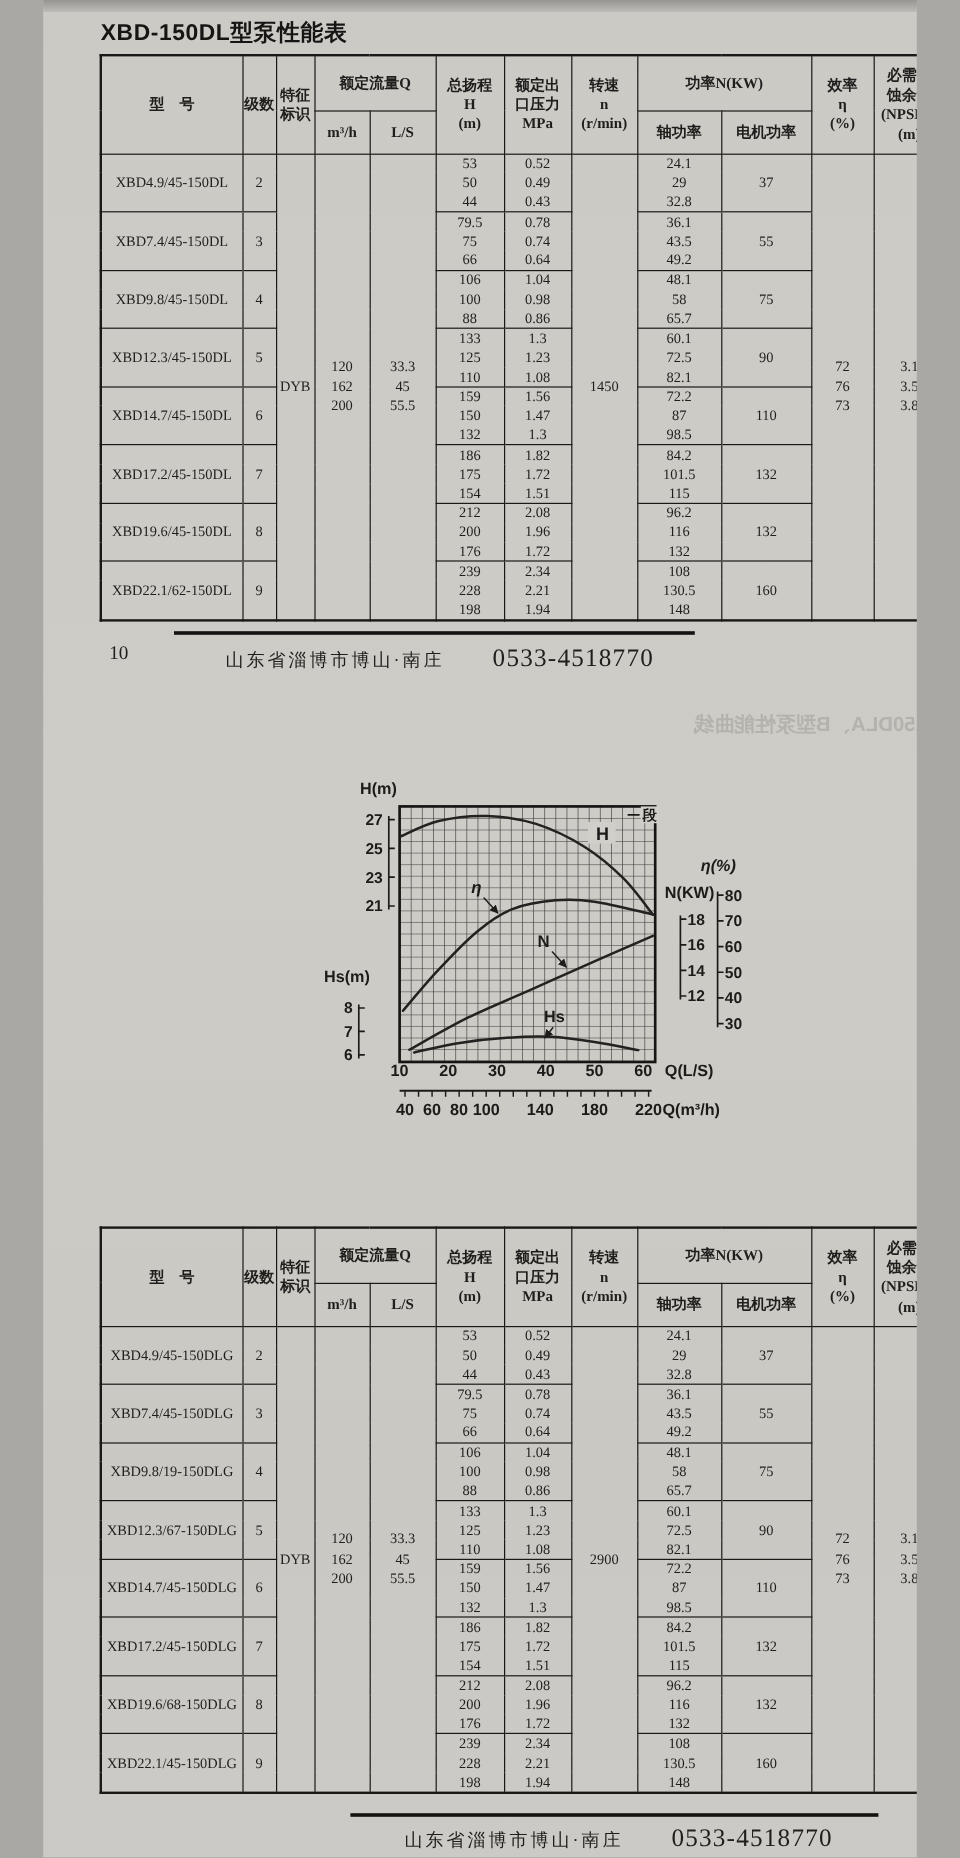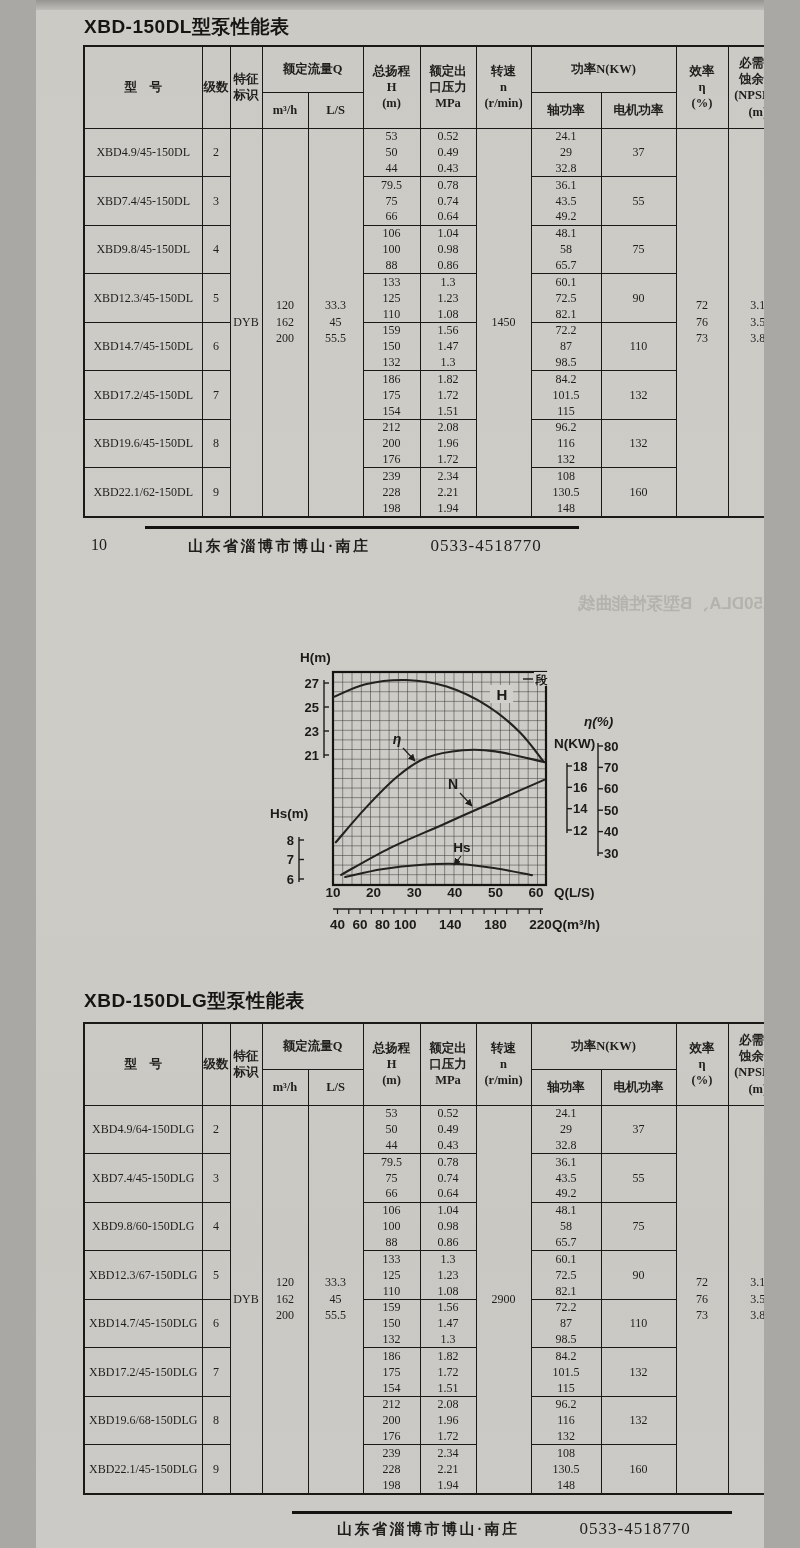--- a/index.html
+++ b/index.html
@@ -30,22 +30,22 @@
   
   .rule{position:absolute;height:3px;background:#141312;}
   .r1{left:109px;top:526px;width:434px;}
   .r2{left:256px;top:1511px;width:440px;}
   .pagenum{position:absolute;font-size:16px;font-family:"Liberation Serif",serif;color:#1f1e1c;}
   .p1{left:55px;top:536px;}
   .p2{left:729px;top:1515px;}
   .addr{position:absolute;display:flex;align-items:baseline;gap:40px;white-space:nowrap;}
   .a1{left:152px;top:536px;}
   .a2{left:301px;top:1519px;}
-  .addr .cn{font-weight:700;font-size:15px;letter-spacing:2.5px;}
-  .addr .phone{font-size:17px;letter-spacing:1px;margin-left:20px;}
+  .addr .cn{font-weight:400;font-size:15px;letter-spacing:2.5px;}
+  .addr .phone{font-size:21px;letter-spacing:1px;}
   
   #curve-svg{position:absolute;left:225px;top:638px;}
   #curve-svg text{font-family:"Liberation Sans",sans-serif;fill:#1c1b19;}
 </style>
 </head>
 <body>
 
 <div class="page">
   <div class="top-strip"></div>
 
@@ -364,21 +364,20 @@
         <text x="417" y="789" text-anchor="middle" font-size="14" font-weight="700">N</text>
         <line x1="424" y1="793" x2="436" y2="806" stroke="#1e1d1b" stroke-width="1.2" marker-end="url(#arr)"></line>
         <text x="426" y="852" text-anchor="middle" font-size="13.5" font-weight="700">Hs</text>
         <line x1="425" y1="856" x2="418" y2="865" stroke="#1e1d1b" stroke-width="1.2" marker-end="url(#arr)"></line>
         <rect x="498" y="672" width="15" height="14" fill="#d0cfca"></rect>
         <line x1="487" y1="679" x2="497" y2="679" stroke="#1c1b19" stroke-width="1.4"></line>
         <text x="505.5" y="683.5" text-anchor="middle" font-size="12" font-weight="700">段</text>
       </g>
   </svg>
 
-  <div class="title t3">XBD-150DLG型泵性能表</div>
 
   <table class="perf" id="t1" style="top:1022px">
       <colgroup>
         <col style="width:118px">
         <col style="width:28px">
         <col style="width:32px">
         <col style="width:46px">
         <col style="width:55px">
         <col style="width:57px">
         <col style="width:56px">
@@ -415,21 +414,21 @@
     </tr>
     <tr class="hr2">
       <th>m³/h</th>
       <th>L/S</th>
       <th>轴功率</th>
       <th>电机功率</th>
     </tr>
       </thead>
       <tbody>
         <tr class="gs">
-      <td rowspan="3">XBD4.9/64-150DLG</td>
+      <td rowspan="3">XBD4.9/45-150DLG</td>
       <td rowspan="3">2</td>
       <td rowspan="24" class="tall">DYB</td>
       <td rowspan="24" class="tall">120<br>162<br>200</td>
       <td rowspan="24" class="tall">33.3<br>45<br>55.5</td>
           <td>53</td>
       <td>0.52</td>
           <td rowspan="24" class="tall">2900</td>
           <td>24.1</td>
       <td rowspan="3">37</td>
       <td rowspan="24" class="tall">72<br>76<br>73</td>
@@ -457,21 +456,21 @@
           <td>75</td>
           <td>0.74</td>
           <td>43.5</td>
         </tr>
       <tr>
           <td>66</td>
           <td>0.64</td>
           <td>49.2</td>
         </tr>
         <tr class="gs">
-      <td rowspan="3">XBD9.8/60-150DLG</td>
+      <td rowspan="3">XBD9.8/19-150DLG</td>
       <td rowspan="3">4</td>
           <td>106</td>
       <td>1.04</td>
           <td>48.1</td>
       <td rowspan="3">75</td>
         </tr>
       <tr>
           <td>100</td>
           <td>0.98</td>
           <td>58</td>

